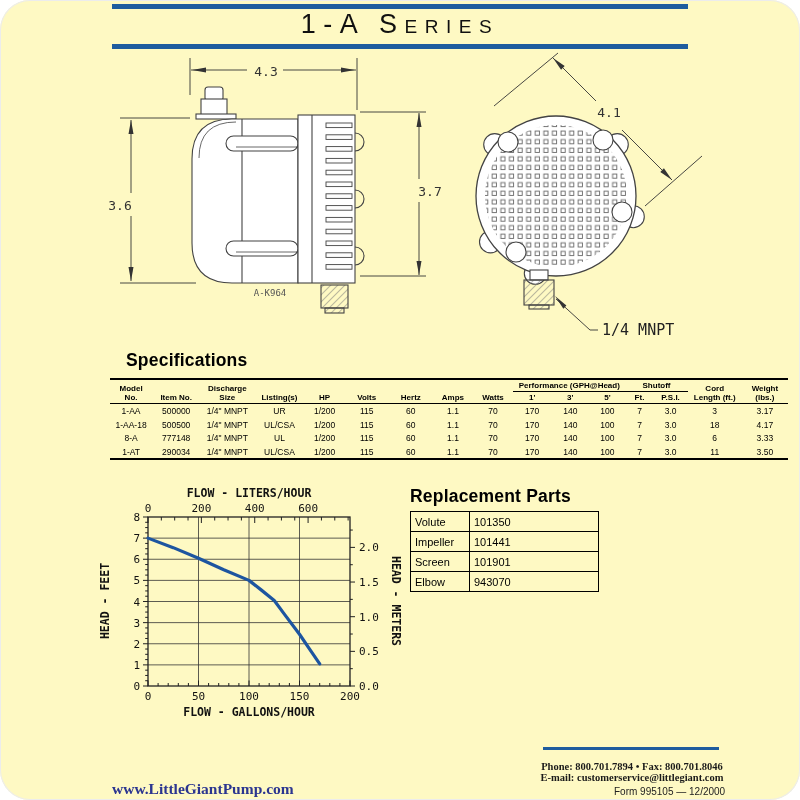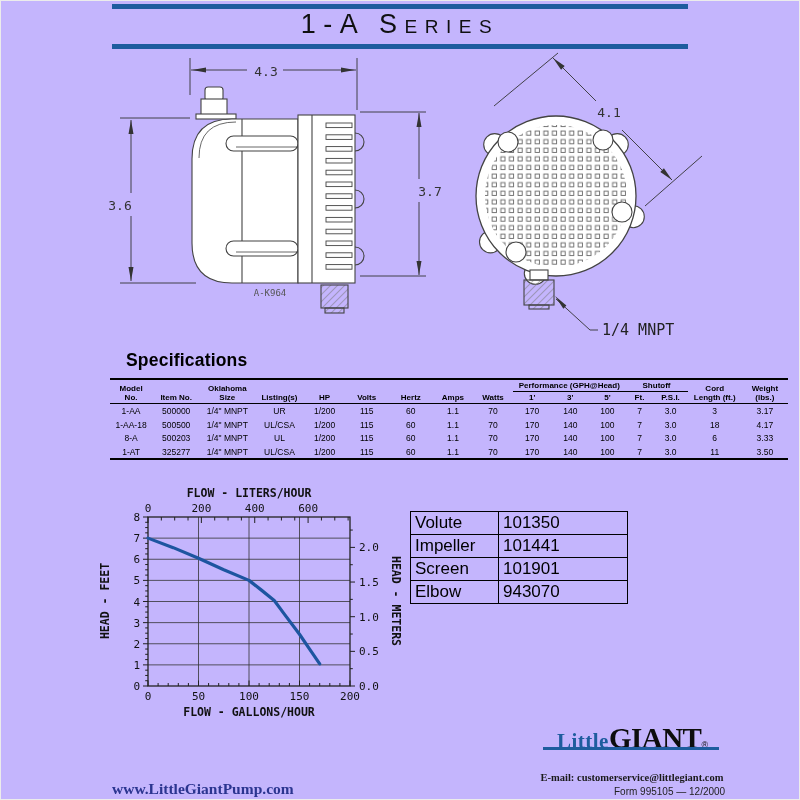--- a/index.html
+++ b/index.html
@@ -1,17 +1,17 @@
 <!DOCTYPE html>
 <html><head>
 <meta charset="utf-8">
 <style>
   html,body{margin:0;padding:0;background:#fff;}
-  .page{position:relative;width:800px;height:800px;background:#c4b5fd;overflow:hidden;
-        font-family:"Liberation Sans",sans-serif;color:#111;box-shadow:inset 0 0 0 1px #ececec;}
+  .page{position:relative;width:800px;height:800px;background:#fef9c3;overflow:hidden;
+        font-family:"Liberation Sans",sans-serif;color:#111;box-shadow:inset 0 0 0 1px #ececec;border-radius:30px;}
   .abs{position:absolute;}
 
   
   .bar{position:absolute;left:112px;width:576px;height:5px;background:#1e5c9e;}
   .page-title{position:absolute;top:9px;left:112px;width:576px;text-align:center;
               font-size:27px;letter-spacing:.28em;font-variant:small-caps;color:#101010;}
 
   
   .h-bold{position:absolute;font-size:17.5px;font-weight:bold;color:#000;letter-spacing:.2px;}
 
@@ -20,22 +20,22 @@
              table-layout:fixed;font-size:8.5px;color:#000;
              border-top:2px solid #000;border-bottom:2px solid #000;}
   table.spec th{font-size:8px;font-weight:bold;text-align:center;vertical-align:bottom;
                 white-space:pre-line;padding:1px 0;line-height:1.15;}
   table.spec thead tr.sub th{border-bottom:1.5px solid #000;}
   table.spec thead th.grp{border-bottom:1.1px solid #000;vertical-align:bottom;}
   table.spec thead th.span2{border-bottom:1.5px solid #000;}
   table.spec td{text-align:center;padding:2px 0 1.5px 0;white-space:nowrap;}
 
   
-  table.parts{position:absolute;top:511px;left:410px;width:218px;border-collapse:collapse;
-              font-size:17px;color:#000;border:1.5px solid #000;}
+  table.parts{position:absolute;top:511px;left:410px;width:189px;border-collapse:collapse;
+              font-size:11px;color:#000;border:1.5px solid #000;}
   table.parts td{border:1px solid #000;height:17px;padding:1px 4px;text-align:left;}
   table.parts td.num{width:120px;}
 
   
   .logo-line{position:absolute;top:722px;left:505px;width:255px;text-align:center;white-space:nowrap;}
   .logo-little{font-family:"Liberation Serif",serif;font-weight:bold;font-size:21px;color:#1e5c9e;letter-spacing:.5px;}
   .logo-giant{font-family:"Liberation Serif",serif;font-weight:900;font-size:29px;color:#0d0d0d;letter-spacing:-.5px;}
   .logo-reg{font-size:9px;vertical-align:baseline;color:#0d0d0d;}
   .logo-rule{position:absolute;top:747px;left:543px;width:176px;height:2.5px;background:#1e5c9e;}
   .addr{position:absolute;left:497px;width:270px;text-align:center;font-family:"Liberation Serif",serif;
@@ -191,21 +191,21 @@
       <col style="width:28px">
         <col style="width:34px">
         <col style="width:54px">
         <col style="width:46px">
     </colgroup>
     <thead>
       <tr>
         <th rowspan="2" class="span2">Model
 No.</th>
         <th rowspan="2" class="span2">Item No.</th>
-        <th rowspan="2" class="span2">Oklahoma
+        <th rowspan="2" class="span2">Discharge
 Size</th>
         <th rowspan="2" class="span2">Listing(s)</th>
         <th rowspan="2" class="span2">HP</th>
         <th rowspan="2" class="span2">Volts</th>
         <th rowspan="2" class="span2">Hertz</th>
         <th rowspan="2" class="span2">Amps</th>
         <th rowspan="2" class="span2">Watts</th>
         <th colspan="3" class="grp">Performance (GPH@Head)</th>
         <th colspan="2" class="grp">Shutoff</th>
         <th rowspan="2" class="span2">Cord
@@ -253,39 +253,39 @@
           <td>170</td>
           <td>140</td>
           <td>100</td>
           <td>7</td>
           <td>3.0</td>
           <td>18</td>
           <td>4.17</td>
         </tr>
         <tr>
           <td>8-A</td>
-          <td>500203</td>
+          <td>777148</td>
           <td>1/4" MNPT</td>
           <td>UL</td>
           <td>1/200</td>
           <td>115</td>
           <td>60</td>
           <td>1.1</td>
           <td>70</td>
           <td>170</td>
           <td>140</td>
           <td>100</td>
           <td>7</td>
           <td>3.0</td>
           <td>6</td>
           <td>3.33</td>
         </tr>
         <tr>
           <td>1-AT</td>
-          <td>325277</td>
+          <td>290034</td>
           <td>1/4" MNPT</td>
           <td>UL/CSA</td>
           <td>1/200</td>
           <td>115</td>
           <td>60</td>
           <td>1.1</td>
           <td>70</td>
           <td>170</td>
           <td>140</td>
           <td>100</td>
@@ -412,20 +412,21 @@
       <text x="264" y="135.69225721784778" font-size="11" font-family="&quot;Liberation Serif&quot;,serif" fill="#111" text-anchor="start">1.0</text>
       <text x="264" y="101.03838582677164" font-size="11" font-family="&quot;Liberation Serif&quot;,serif" fill="#111" text-anchor="start">1.5</text>
       <text x="264" y="66.38451443569556" font-size="11" font-family="&quot;Liberation Serif&quot;,serif" fill="#111" text-anchor="start">2.0</text>
       <text x="154" y="12" font-size="11.5" font-family="&quot;Liberation Serif&quot;,serif" fill="#111" text-anchor="middle" font-weight="bold">FLOW - LITERS/HOUR</text>
       <text x="154" y="231" font-size="11.5" font-family="&quot;Liberation Serif&quot;,serif" fill="#111" text-anchor="middle" font-weight="bold">FLOW - GALLONS/HOUR</text>
       <text x="0" y="0" font-size="11.5" font-family="&quot;Liberation Serif&quot;,serif" fill="#111" transform="translate(14,116) rotate(-90)" text-anchor="middle" font-weight="bold">HEAD - FEET</text>
       <text x="0" y="0" font-size="11.5" font-family="&quot;Liberation Serif&quot;,serif" fill="#111" transform="translate(297,116) rotate(90)" text-anchor="middle" font-weight="bold">HEAD - METERS</text>
       <polyline points="53,53.125 78.25,62.631249999999994 103.5,73.19375000000001 128.75,84.8125 154,95.375 166.12,104.88125000000001 179.25,115.44375000000001 189.35000000000002,129.175 204.5,149.24375 214.60000000000002,164.03125 224.7,178.81875" fill="none" stroke="#1d55a0" stroke-width="3.2" stroke-linejoin="round" stroke-linecap="round"></polyline>
     </svg>
 
+  <div class="h-bold" style="top:486px;left:410px">Replacement Parts</div>
   <table class="parts">
     <tbody id="parts-body">
         <tr>
           <td>Volute</td>
           <td class="num">101350</td>
         </tr>
         <tr>
           <td>Impeller</td>
           <td class="num">101441</td>
         </tr>
@@ -433,21 +434,19 @@
           <td>Screen</td>
           <td class="num">101901</td>
         </tr>
         <tr>
           <td>Elbow</td>
           <td class="num">943070</td>
         </tr>
       </tbody>
   </table>
 
-  <div class="logo-line">
-    <span class="logo-little">Little</span><span class="logo-giant">GIANT</span><span class="logo-reg">®</span>
-  </div>
   <div class="logo-rule"></div>
+  <div class="addr" style="top:761px">Phone: 800.701.7894 • Fax: 800.701.8046</div>
   <div class="addr" style="top:772px">E-mail: customerservice@littlegiant.com</div>
   <div class="form-no">Form 995105 — 12/2000</div>
 
   <a class="website" href="#">www.LittleGiantPump.com</a>
 </div>
 
 </body></html>

